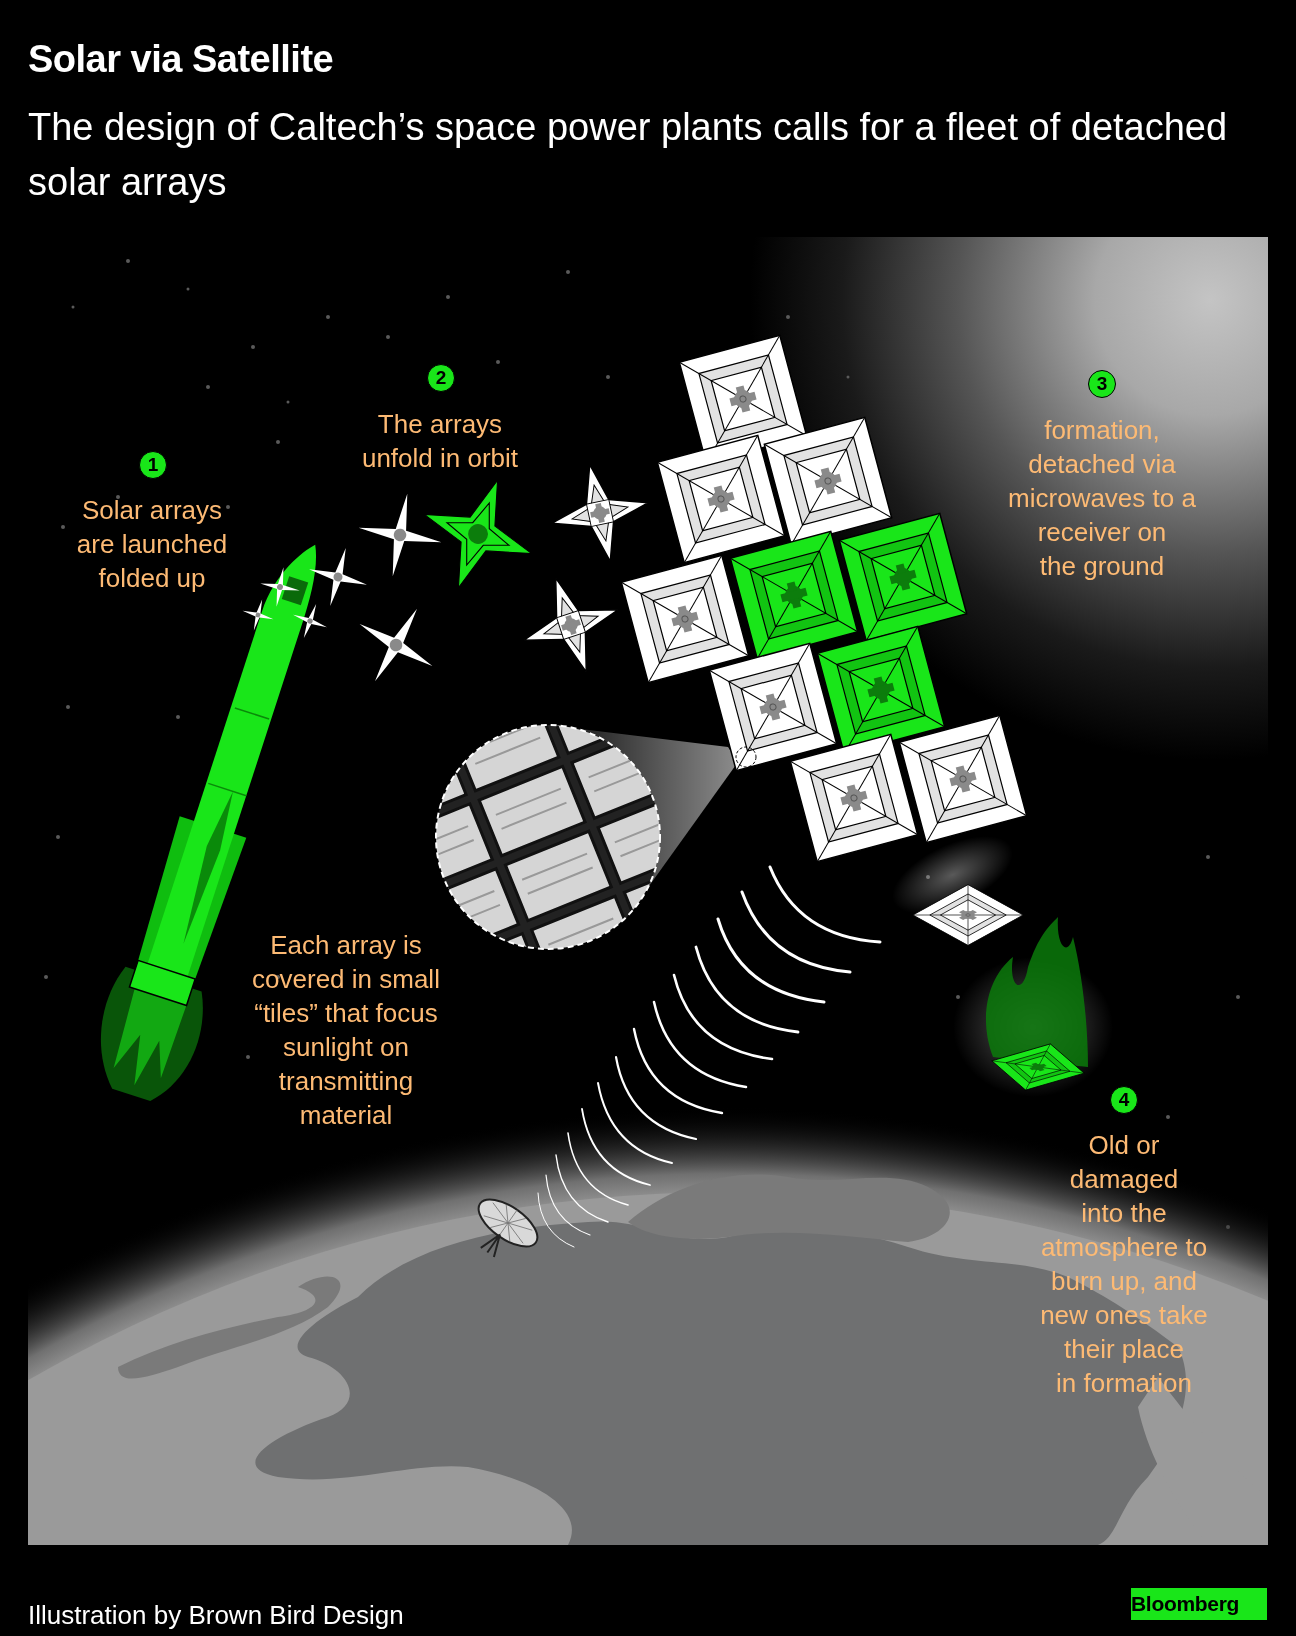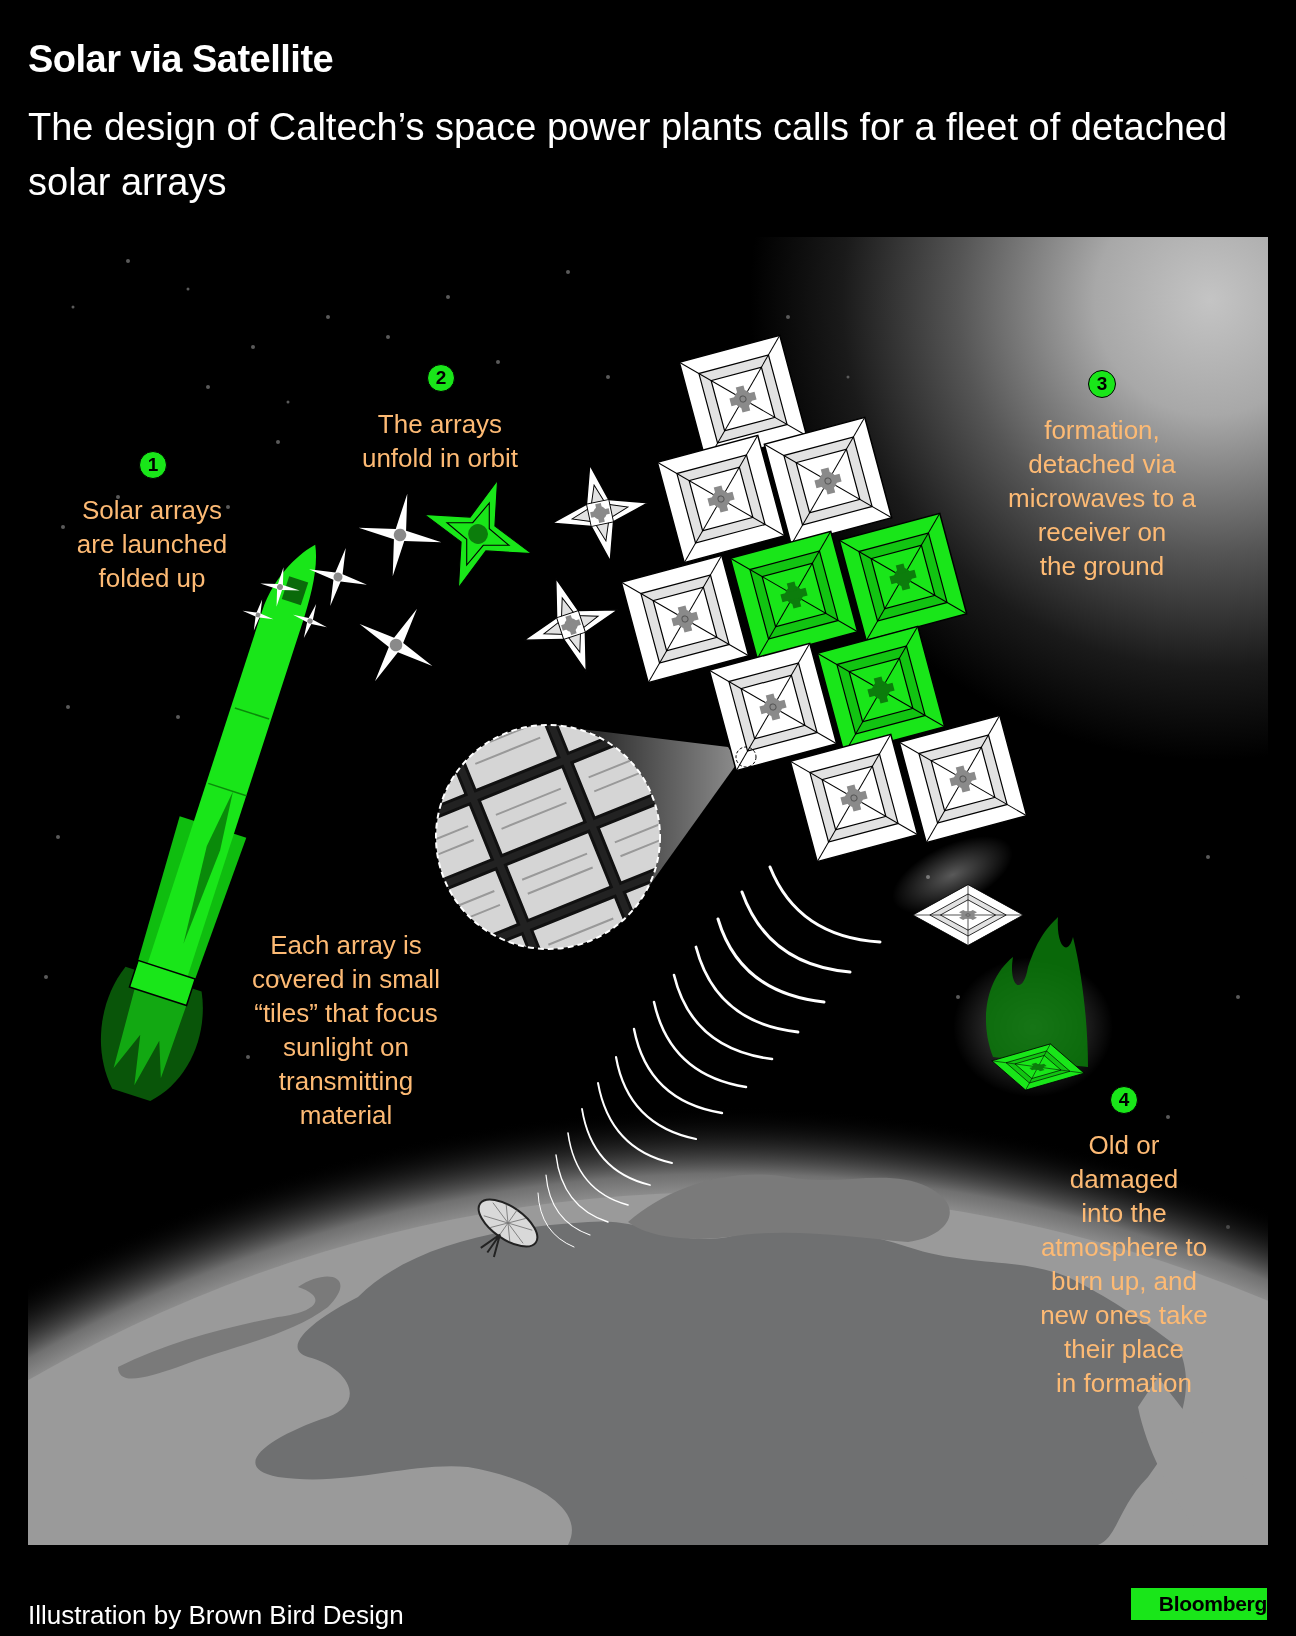--- a/index.html
+++ b/index.html
@@ -8,21 +8,21 @@
   .title { position:absolute; left:28px; top:38px; font-size:38px; font-weight:bold; letter-spacing:-0.5px; }
   .subtitle { position:absolute; left:28px; top:100px; width:1240px; font-size:38px; line-height:55px; }
   .panel { position:absolute; left:28px; top:237px; width:1240px; height:1308px; overflow:hidden; background:#000; }
   .panel svg { position:absolute; left:0; top:0; }
   .caption { position:absolute; text-align:center; font-size:26px; line-height:34px; color:#fdba74; }
   .badge { position:absolute; width:26px; height:26px; border-radius:50%; background:#19e619;
            color:#000; font-weight:bold; font-size:19px; line-height:26px; text-align:center;
            border:1px solid #000; }
   .footer { position:absolute; left:28px; top:1586px; font-size:26px;margin-top:14px; }
   .logo { position:absolute; left:1131px; top:1588px; width:136px; height:32px; background:#19e619;
-          color:#000; font-weight:bold; font-size:21px; line-height:32px; text-align:right; letter-spacing:-0.3px; }
+          color:#000; font-weight:bold; font-size:21px; line-height:32px; text-align:left; letter-spacing:-0.3px; }
 </style>
 </head>
 <body>
 
 <div class="title">Solar via Satellite</div>
 <div class="subtitle">The design of Caltech’s space power plants calls for a fleet of detached solar arrays</div>
 
 <div class="panel">
   <svg width="1240" height="1308" viewBox="0 0 1240 1308">
     <defs>

